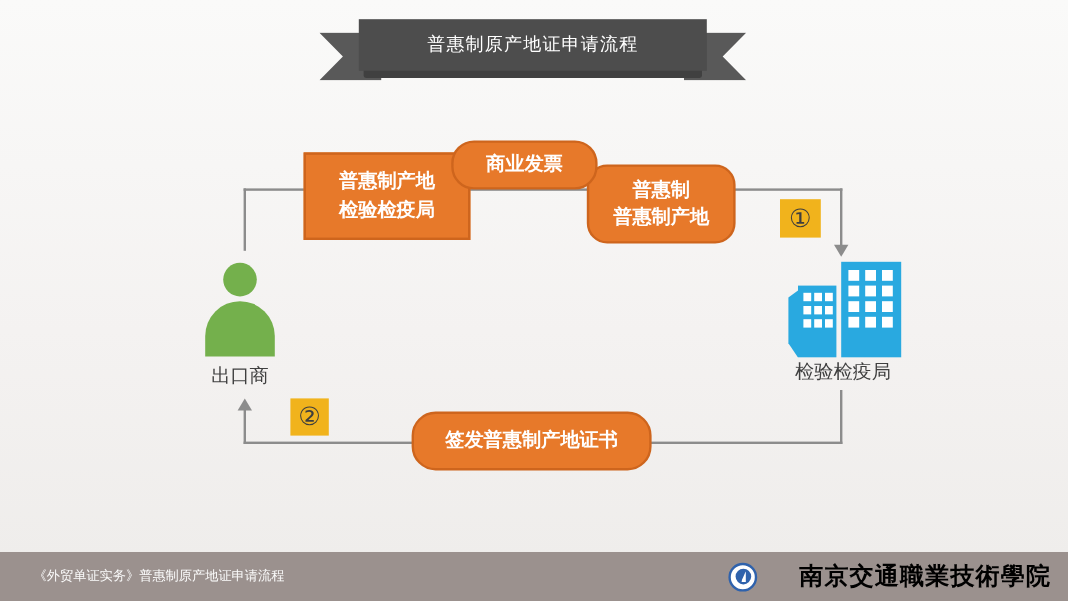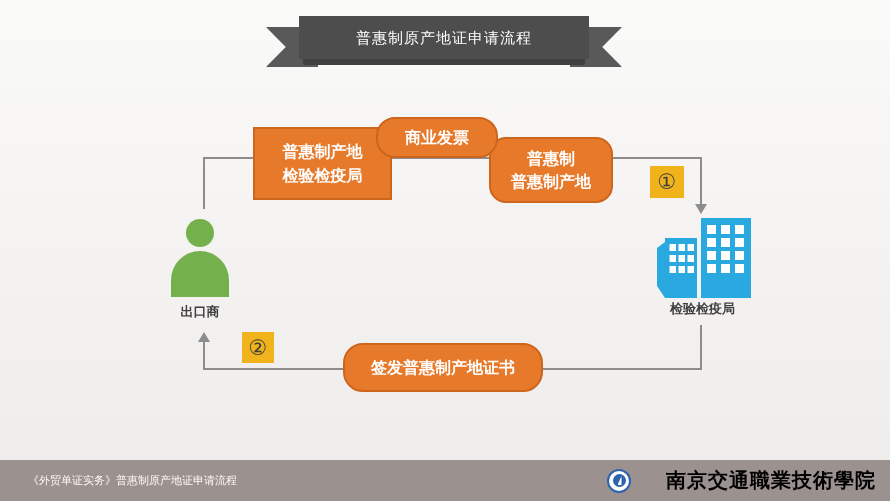--- a/index.html
+++ b/index.html
@@ -49,21 +49,21 @@
   }
   .badge-1{left:650px;top:166px;width:34px;height:32px;}
   .badge-2{left:242px;top:332px;width:32px;height:31px;}
 
   
   .person-head{position:absolute;left:186px;top:219px;width:28px;height:28px;border-radius:50%;background:#74b04c;z-index:2;}
   .person-body{position:absolute;left:171px;top:251px;width:58px;height:46px;border-radius:29px 29px 0 0;background:#74b04c;z-index:2;}
 
   .actor-label{
     position:absolute;z-index:2;text-align:center;
-    color:#3f3f3f;font-size:13px;font-weight:bold;
+    color:#3f3f3f;font-size:16px;font-weight:normal;
   }
   .label-exporter{left:155px;top:303px;width:90px;}
   .label-bureau{left:650px;top:300px;width:105px;}
 
   .buildings{position:absolute;left:655px;top:218px;z-index:2;}
 
   
   .footer-bar{position:absolute;left:0;top:460px;width:890px;height:41px;background:#9b918e;z-index:6;}
   .footer-caption{
     position:absolute;left:28px;top:0;height:41px;line-height:41px;

